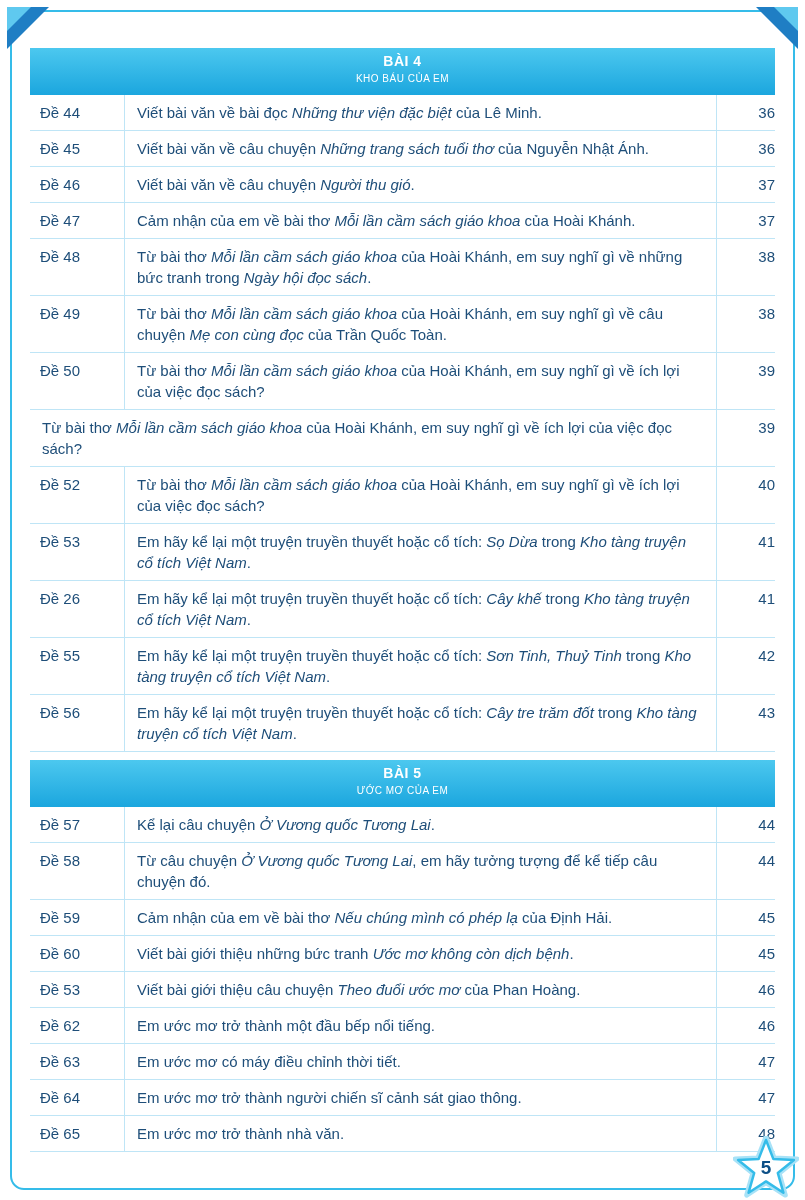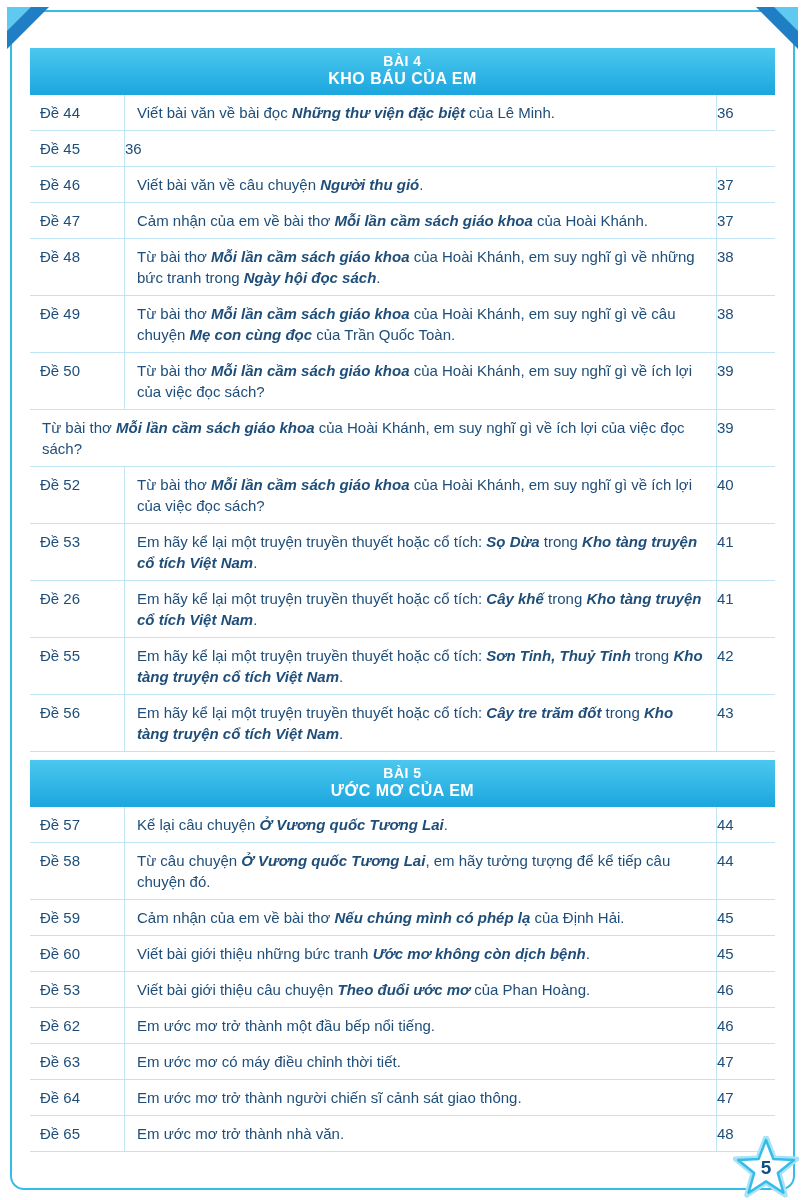--- a/index.html
+++ b/index.html
@@ -16,29 +16,29 @@
   .deco-tr{right:7px;top:7px;transform:scaleX(-1);}
   .content{
     position:absolute;left:30px;top:48px;width:745px;z-index:1;
   }
   .section-header{
     background:linear-gradient(180deg,#4cc8ef 0%,#1ba6de 100%);
     color:#ffffff;text-align:center;padding:5px 0 7px;
   }
   .section-header:not(:first-child){margin-top:8px;text-align:center;}
   .h1{font-size:14px;line-height:17px;font-weight:bold;letter-spacing:.5px;}
-  .h2{font-size:16px;line-height:18px;font-weight:bold;letter-spacing:.5px;}
+  .h2{font-size:10px;line-height:18px;font-weight:normal;letter-spacing:.5px;}
   .row{
     display:flex;border-bottom:1px solid #bfe5f6;
     color:#1e4e79;font-size:15px;
   }
   .c-label{flex:0 0 80px;padding:7px 4px 7px 10px;line-height:21px;border-right:1px solid #bfe5f6;}
   .c-desc{flex:1;padding:7px 12px;line-height:21px;border-right:1px solid #bfe5f6;}
-  .c-page{flex:0 0 58px;text-align:left;padding:7px 0;line-height:21px;}
-  .it{font-style:italic;font-weight:bold;}
+  .c-page{flex:0 0 58px;text-align:right;padding:7px 0;line-height:21px;}
+  .it{font-style:italic;}
   .star-badge{
     position:absolute;right:6px;bottom:0px;width:66px;height:64px;z-index:3;
   }
   .star-badge .num{
     position:absolute;left:0;top:6px;width:66px;text-align:center;
     font-size:19px;font-weight:bold;color:#0d4f86;line-height:52px;
   }
 </style>
 </head>
 <body>
@@ -61,20 +61,21 @@
         <div class="h1">BÀI 4</div>
         <div class="h2">KHO BÁU CỦA EM</div>
       </div>
       <div class="row">
         <div class="c-label">Đề 44</div>
         <div class="c-desc"><span>Viết bài văn về bài đọc </span><span class="it">Những thư viện đặc biệt</span><span> của Lê Minh.</span></div>
         <div class="c-page">36</div>
       </div>
       <div class="row">
         <div class="c-label">Đề 45</div>
+        <div class="c-desc"><span>Viết bài văn về câu chuyện </span><span class="it">Những trang sách tuổi thơ</span><span> của Nguyễn Nhật Ánh.</span></div>
         <div class="c-page">36</div>
       </div>
       <div class="row">
         <div class="c-label">Đề 46</div>
         <div class="c-desc"><span>Viết bài văn về câu chuyện </span><span class="it">Người thu gió</span><span>.</span></div>
         <div class="c-page">37</div>
       </div>
       <div class="row">
         <div class="c-label">Đề 47</div>
         <div class="c-desc"><span>Cảm nhận của em về bài thơ </span><span class="it">Mỗi lần cầm sách giáo khoa</span><span> của Hoài Khánh.</span></div>

